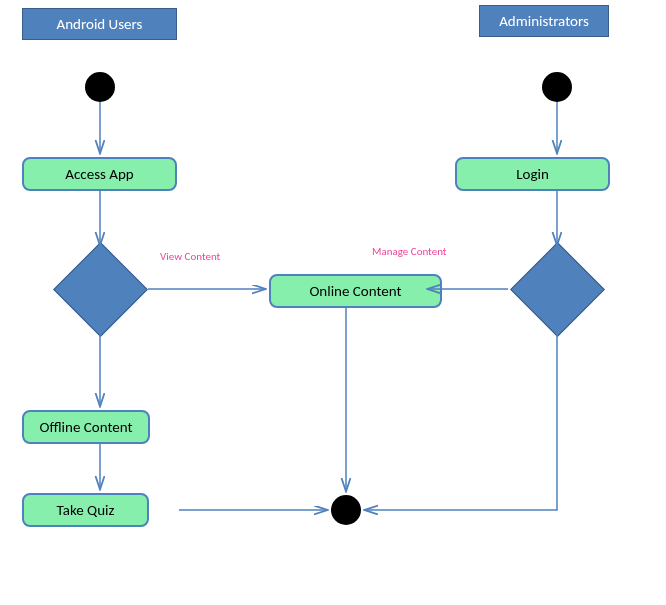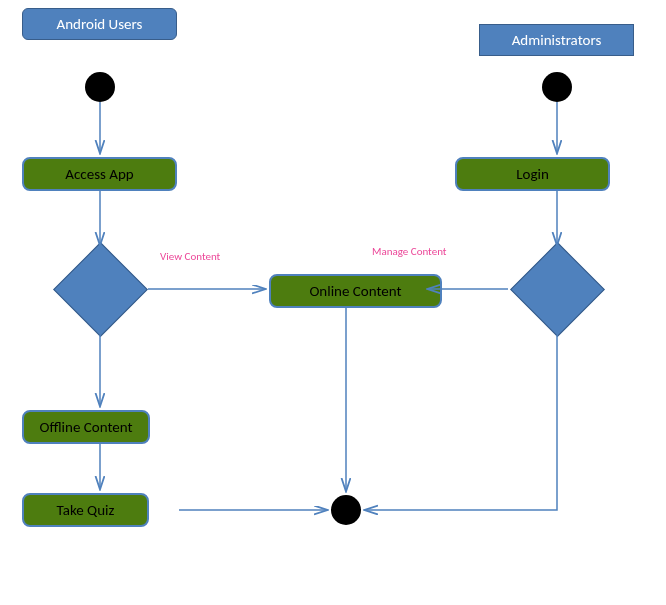--- a/index.html
+++ b/index.html
@@ -17,21 +17,21 @@
     background: #4f81bd;
     border: 1px solid #385d8a;
     color: #fff;
     font-size: 15px;
     text-align: center;
     padding: 6px 4px;
     box-sizing: border-box;
   }
   .action-box {
     position: absolute;
-    background: #4d7c0f;
+    background: #86efac;
     border: 2px solid #4f81bd;
     border-radius: 8px;
     color: #000;
     font-size: 15px;
     text-align: center;
     padding: 6px 4px;
     box-sizing: border-box;
   }
   .solid-circle {
     position: absolute;
@@ -55,23 +55,23 @@
     top: 0;
     left: 0;
     width: 666px;
     height: 605px;
     pointer-events: none;
   }
 </style>
 </head>
 <body>
 
-<div class="header-box" style="left:22px; top:8px; width:155px;border-radius:6px;">Android Users</div>
+<div class="header-box" style="left:22px; top:8px; width:155px;">Android Users</div>
 
-<div class="header-box" style="left:479px; top:24px; width:155px;">Administrators</div>
+<div class="header-box" style="left:479px; top:5px; width:130px;">Administrators</div>
 
 <div class="solid-circle" style="left:85px; top:72px; width:30px; height:30px;"></div>
 <div class="solid-circle" style="left:542px; top:72px; width:30px; height:30px;"></div>
 
 <div class="action-box" style="left:22px; top:157px; width:155px;">Access App</div>
 
 <div class="action-box" style="left:455px; top:157px; width:155px;">Login</div>
 
 <div class="diamond" style="left:67px; top:256px; width:65px; height:65px;"></div>
 <div class="diamond" style="left:524px; top:256px; width:65px; height:65px;"></div>

